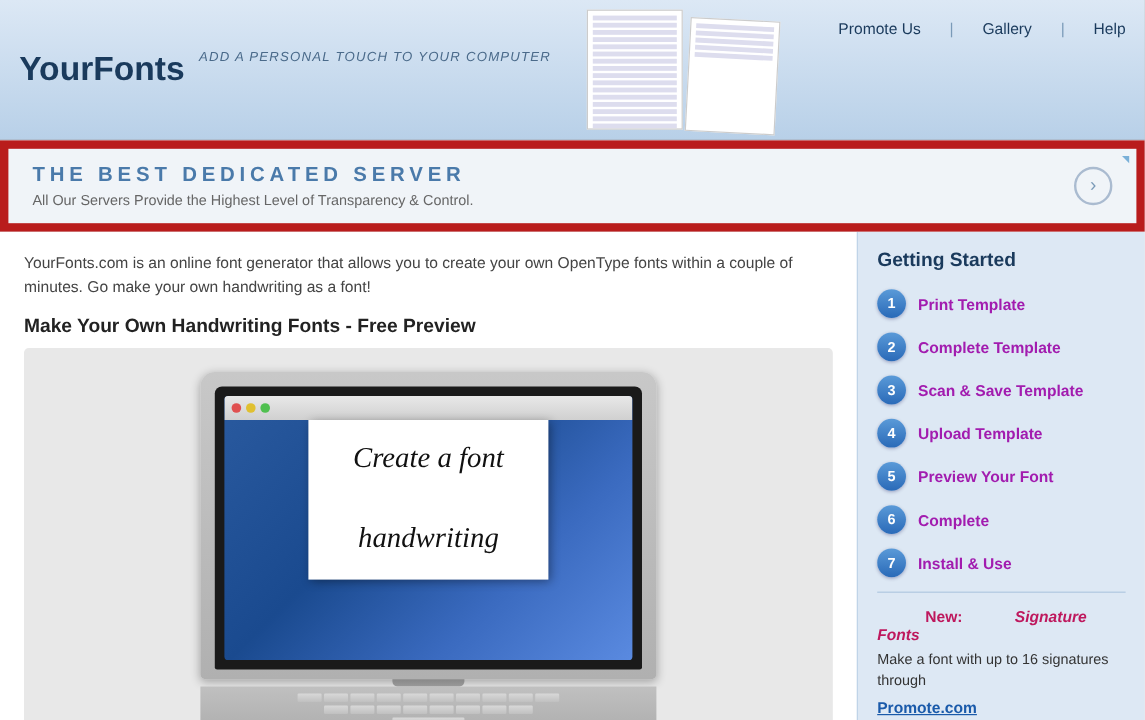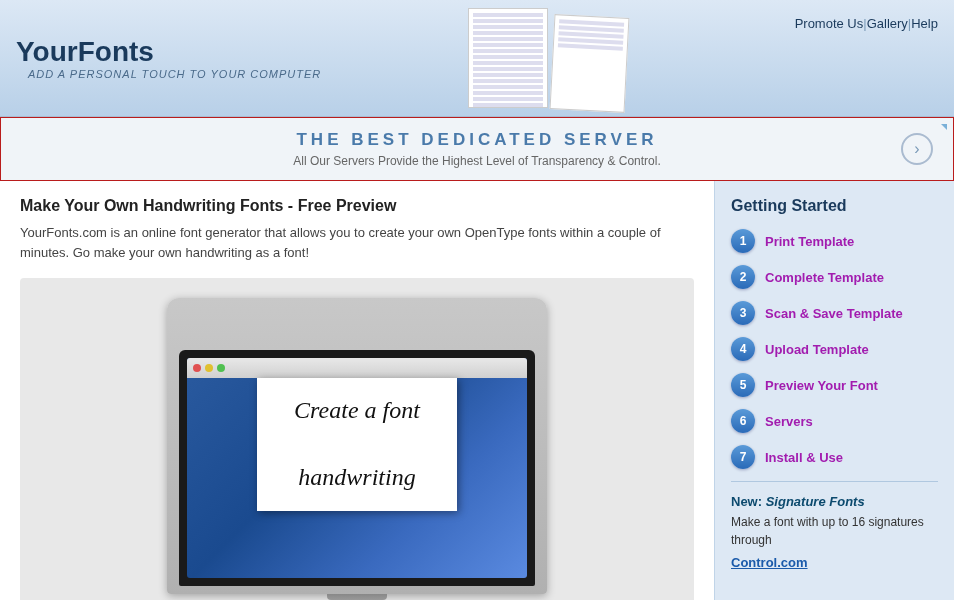--- a/index.html
+++ b/index.html
@@ -9,21 +9,21 @@
     #header {
       background: linear-gradient(to bottom, #dce8f5, #b8d0e8);
       display: flex;
       align-items: center;
       justify-content: space-between;
       padding: 8px 16px;
       border-bottom: 1px solid #aabbd0;
       position: relative;
       overflow: hidden;
     }
-    #header-left { display: flex; flex-direction: column; }
+    #header-left { display: flex; }
     #site-title {
       font-size: 28px;
       font-weight: bold;
       color: #1a3a5c;
       letter-spacing: 0px;
     }
     #site-tagline {
       font-size: 11px;
       color: #4a6a8a;
       font-style: italic;
@@ -59,38 +59,37 @@
       height: 95px;
       background: white;
       border: 1px solid #ccc;
       transform: rotate(3deg);
       position: relative;
       top: 5px;
     }
     #header-nav {
       display: flex;
       align-items: center;
-      gap: 0;
+      gap: 24px;
       font-size: 13px;
       align-self: flex-start;
       margin-top: 8px;
     }
     #header-nav a {
       color: #1a3a5c;
       text-decoration: none;
     }
     .nav-sep { color: #7a9ab8; }
 
     
     #ad-banner {
       background: #f0f4f8;
-      border: 1px solid #b91c1c;
+      border: 7px solid #b91c1c;
       margin: 0;
       padding: 12px 20px;
-      text-align: center;
       position: relative;
     }
     #ad-banner-title {
       font-size: 17px;
       letter-spacing: 4px;
       color: #4a7aaa;
       font-weight: bold;
       text-transform: uppercase;
     }
     #ad-banner-sub {
@@ -167,21 +166,20 @@
     .laptop-screen-outer {
       background: linear-gradient(to bottom, #c8c8c8, #b0b0b0);
       border-radius: 12px 12px 4px 4px;
       padding: 12px 12px 8px 12px;
       box-shadow: 0 2px 8px rgba(0,0,0,0.3);
     }
     .laptop-screen-bezel {
       background: #1a1a1a;
       border-radius: 6px 6px 2px 2px;
       padding: 8px;
-      margin-top: 40px;
     }
     .laptop-screen {
       background: linear-gradient(135deg, #2a5a9f 0%, #1a4a8f 40%, #3a6abf 70%, #5a8ae0 100%);
       border-radius: 3px;
       height: 220px;
       position: relative;
       overflow: hidden;
     }
     .laptop-menubar {
       background: linear-gradient(to bottom, #e8e8e8, #d0d0d0);
@@ -283,21 +281,22 @@
 
     #sidebar-new {
       margin-top: 8px;
     }
     #sidebar-new-title {
       font-size: 13px;
       font-weight: bold;
       color: #cc2200;
     }
     #sidebar-new-title span {
-      color: #0c4a6e;
+      color: #be185d;
+      margin-left: 40px;
     }
     #sidebar-new-link {
       color: #cc2200;
       font-weight: bold;
       font-style: italic;
     }
     #sidebar-new-text {
       font-size: 12px;
       color: #333;
       line-height: 1.5;
@@ -365,22 +364,22 @@
 <div id="ad-banner">
   <div class="ad-triangle"></div>
   <div id="ad-banner-title">THE BEST DEDICATED SERVER</div>
   <div id="ad-banner-sub">All Our Servers Provide the Highest Level of Transparency &amp; Control.</div>
   <div class="ad-arrow">›</div>
 </div>
 
 <div id="main-container">
 
   <div id="content-area">
+    <div id="content-desc">YourFonts.com is an online font generator that allows you to create your own OpenType fonts within a couple of minutes. Go make your own handwriting as a font!</div>
     <div id="content-title">Make Your Own Handwriting Fonts - Free Preview</div>
-    <div id="content-desc">YourFonts.com is an online font generator that allows you to create your own OpenType fonts within a couple of minutes. Go make your own handwriting as a font!</div>
 
     <div id="laptop-container">
       <div class="laptop">
         <div class="laptop-screen-outer">
           <div class="laptop-screen-bezel">
             <div class="laptop-screen">
               <div class="laptop-menubar">
                 <div class="menu-dot red"></div>
                 <div class="menu-dot yellow"></div>
                 <div class="menu-dot green"></div>
@@ -447,33 +446,33 @@
     <div class="step-item">
       <div class="step-number">4</div>
       <span class="step-label">Upload Template</span>
     </div>
     <div class="step-item">
       <div class="step-number">5</div>
       <span class="step-label">Preview Your Font</span>
     </div>
     <div class="step-item">
       <div class="step-number">6</div>
-      <span class="step-label">Servers</span>
+      <span class="step-label">Complete</span>
     </div>
     <div class="step-item">
       <div class="step-number">7</div>
       <span class="step-label">Install &amp; Use</span>
     </div>
 
     <hr id="sidebar-divider">
 
     <div id="sidebar-new">
       <div id="sidebar-new-title">
         <span>New:</span>
         <span id="sidebar-new-link">Signature Fonts</span>
       </div>
       <div id="sidebar-new-text">
         <span>Make a font with up to 16 signatures through</span>
-        <a id="sigfonts-link" href="#">Control.com</a>
+        <a id="sigfonts-link" href="#">Promote.com</a>
       </div>
     </div>
   </div>
 </div>
 
 </body></html>

